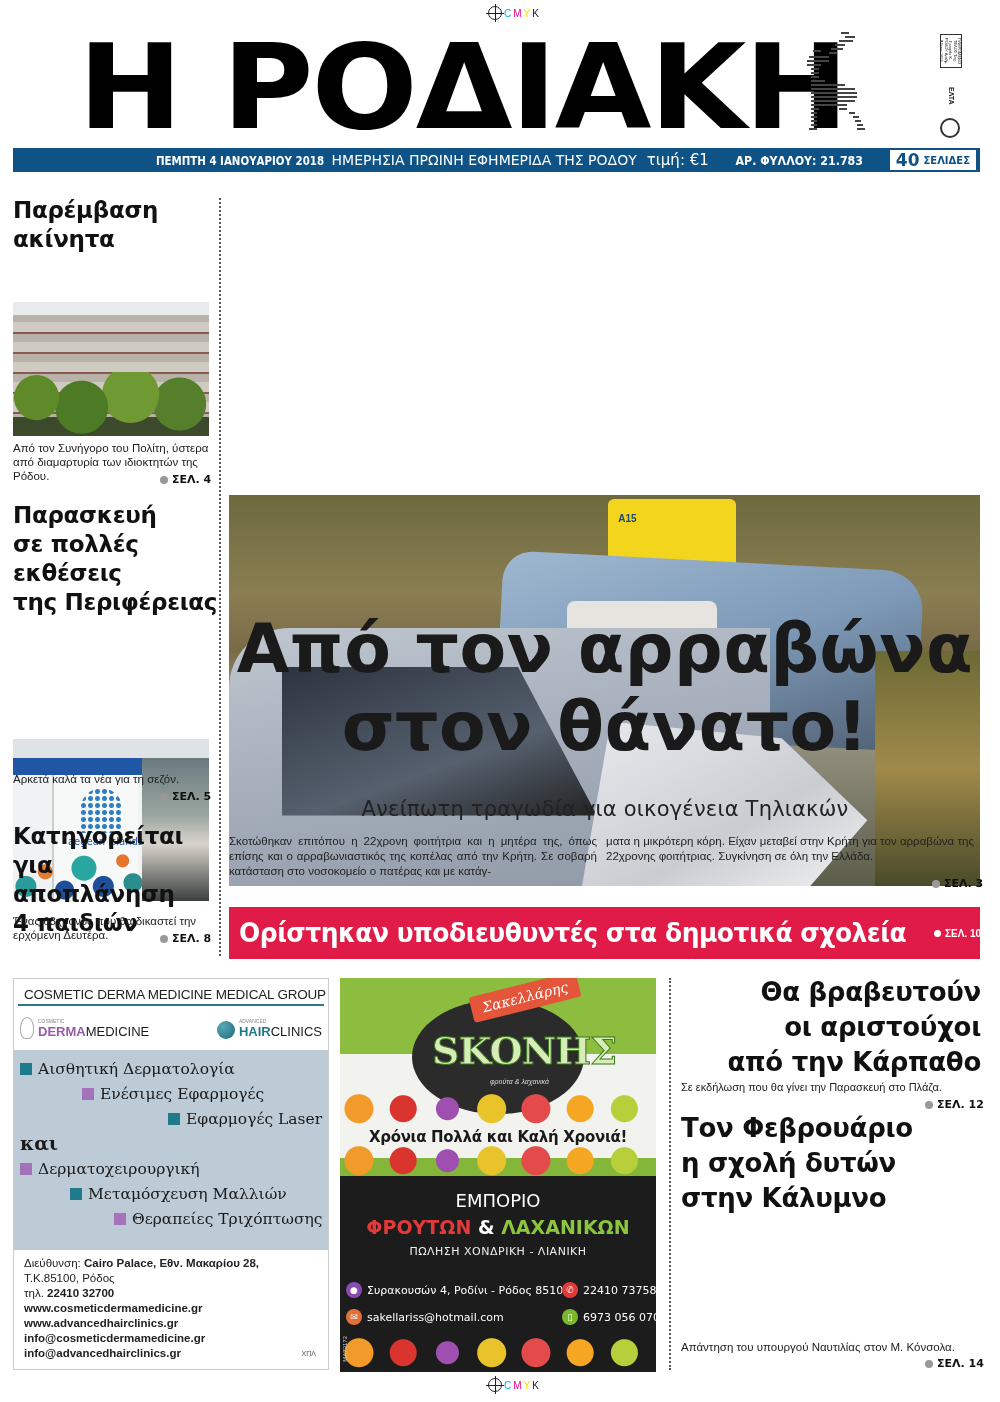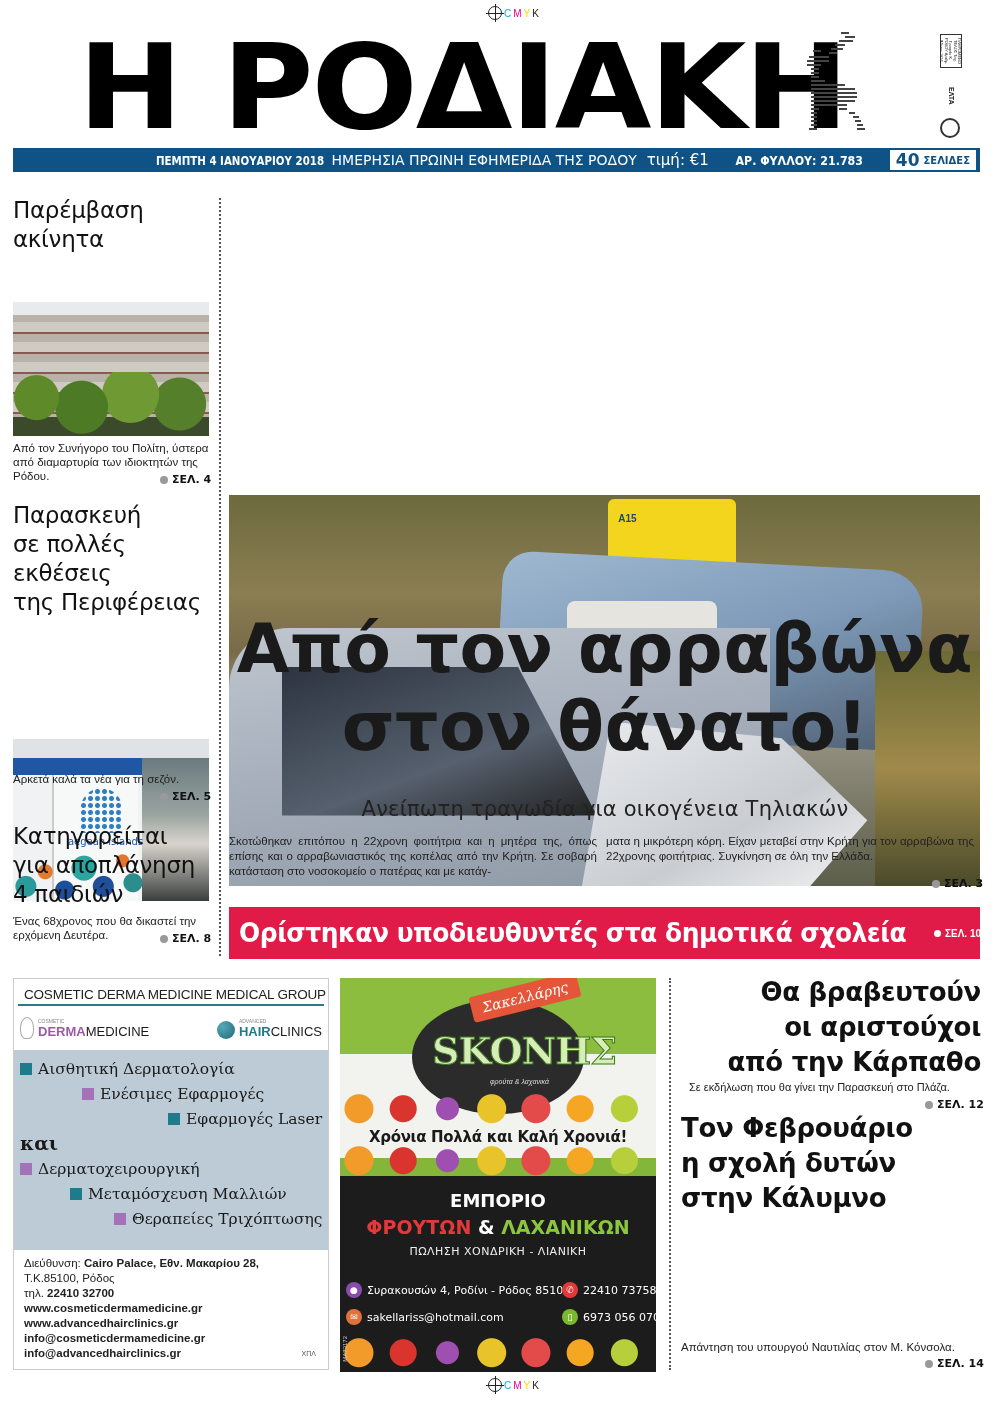--- a/index.html
+++ b/index.html
@@ -30,21 +30,21 @@
   .bar-price { font-size: 15px; margin-right: 4px; }
   .bar-issue { font-size: 13px; font-weight: bold; margin-right: 24px; transform: scaleX(0.85); transform-origin: right center; }
   .pages-box { background: #fff; color: #0e5286; height: 20px; display: flex; align-items: center; padding: 0 6px; border-left: 3px solid #0e5286; }
   .pages-num { font-size: 17px; font-weight: 900; font-family: "DejaVu Sans", sans-serif; margin-right: 4px; }
   .pages-lbl { font-size: 10px; font-weight: bold; }
 
   
   .vrule { border-left: 2px dotted #555; }
 
   
-  .story-head { font-family: "DejaVu Sans", sans-serif; font-weight: normal; font-size: 23px; line-height: 29px; color: #111; letter-spacing: -0.3px; }
+  .story-head { font-family: "DejaVu Sans", sans-serif; font-weight: bold; font-size: 23px; line-height: 29px; color: #111; letter-spacing: -0.3px; }
   .story-cap { font-family: "Liberation Sans", sans-serif; font-size: 11.5px; line-height: 14px; color: #222; }
   .page-ref { font-family: "DejaVu Sans", sans-serif; font-weight: bold; font-size: 11px; color: #111; display: inline-flex; align-items: center; gap: 4px; white-space: nowrap; }
   .dot { width: 8px; height: 8px; border-radius: 50%; background: #999; display: inline-block; }
 
   
   .photo { overflow: hidden; }
   .ph-building { background:
       linear-gradient(180deg, #e8eaec 0%, #e8eaec 10%, transparent 10%),
       repeating-linear-gradient(180deg, #cfcac2 0 10px, #8a5a50 10px 12px, #b9b2a8 12px 20px),
       #c8c2b8; position: relative; }
@@ -120,21 +120,21 @@
   .fruit-row { position: absolute; left: 0; height: 34px; width: 100%; background:
       radial-gradient(circle at 6% 55%, #f29b2a 0 14px, transparent 15px),
       radial-gradient(circle at 20% 55%, #d9342e 0 13px, transparent 14px),
       radial-gradient(circle at 34% 55%, #9e4fb0 0 11px, transparent 12px),
       radial-gradient(circle at 48% 55%, #e8c32a 0 14px, transparent 15px),
       radial-gradient(circle at 62% 55%, #e34b4b 0 14px, transparent 15px),
       radial-gradient(circle at 76% 55%, #f5a623 0 13px, transparent 14px),
       radial-gradient(circle at 90% 55%, #b7cf3a 0 13px, transparent 14px); }
   .fruit-wish { position: absolute; left: 0; top: 150px; width: 100%; text-align: center; font-family: "DejaVu Sans", sans-serif; font-weight: bold; font-size: 15px; color: #1a1a1a; letter-spacing: -0.3px; }
   .fruit-bottom { position: absolute; left: 0; top: 198px; width: 100%; height: 196px; background: #1c1c1c; }
-  .fruit-emporio { position: absolute; left: 0; top: 212px; width: 100%; text-align: center; font-family: "DejaVu Sans", sans-serif; font-weight: bold; font-size: 18px; color: #fff; }
+  .fruit-emporio { position: absolute; left: 0; top: 212px; width: 100%; text-align: center; font-family: "DejaVu Sans", sans-serif; font-weight: normal; font-size: 18px; color: #fff; }
   .fruit-products { position: absolute; left: 0; top: 238px; width: 100%; text-align: center; font-family: "DejaVu Sans", sans-serif; font-weight: 900; font-size: 19px; }
   .fr-red { color: #e23a3a; } .fr-white { color: #fff; } .fr-green { color: #8cc63f; }
   .fruit-wholesale { position: absolute; left: 0; top: 267px; width: 100%; text-align: center; font-size: 11px; color: #eee; letter-spacing: 0.5px; font-family: "DejaVu Sans", sans-serif; }
   .fruit-contact { position: absolute; font-size: 11px; color: #fff; font-family: "DejaVu Sans", sans-serif; display: flex; align-items: center; gap: 5px; white-space: nowrap; }
   .ci { width: 16px; height: 16px; border-radius: 50%; display: inline-flex; align-items: center; justify-content: center; font-size: 9px; color: #fff; }
   .ci.pin { background: #8a4bb0; } .ci.phone { background: #e0393a; } .ci.mail { background: #e0713a; } .ci.mobile { background: #7bb82e; }
   .fruit-code { position: absolute; left: 2px; top: 358px; font-size: 6px; color: #ccc; writing-mode: vertical-rl; transform: rotate(180deg); }
 
   
   .rhead { font-family: "DejaVu Sans", sans-serif; font-weight: bold; font-size: 26px; line-height: 35px; color: #111; letter-spacing: -0.3px; }
@@ -383,21 +383,21 @@
   <div class="fruit-code">ΜΑ73172</div>
 </div>
 
 <div class="abs" style="left:681px; top:975px; width:300px;text-align:right;">
   <div class="rhead">
     <div>Θα βραβευτούν</div>
     <div>οι αριστούχοι</div>
     <div>από την Κάρπαθο</div>
   </div>
 </div>
-<div class="abs story-cap" style="left:681px; top:1080px; width:300px; font-size:11px;margin-left:8px;">Σε εκδήλωση που θα γίνει την Παρασκευή στο Πλάζα.</div>
+<div class="abs story-cap" style="left:681px; top:1080px; width:300px; font-size:11px;">Σε εκδήλωση που θα γίνει την Παρασκευή στο Πλάζα.</div>
 <div class="abs page-ref" style="left:925px; top:1098px;">
   <span class="dot"></span>
     <span>ΣΕΛ. 12</span>
 </div>
 
 <div class="abs" style="left:681px; top:1111px; width:300px;">
   <div class="rhead">
     <div>Τον Φεβρουάριο</div>
     <div>η σχολή δυτών</div>
     <div>στην Κάλυμνο</div>

